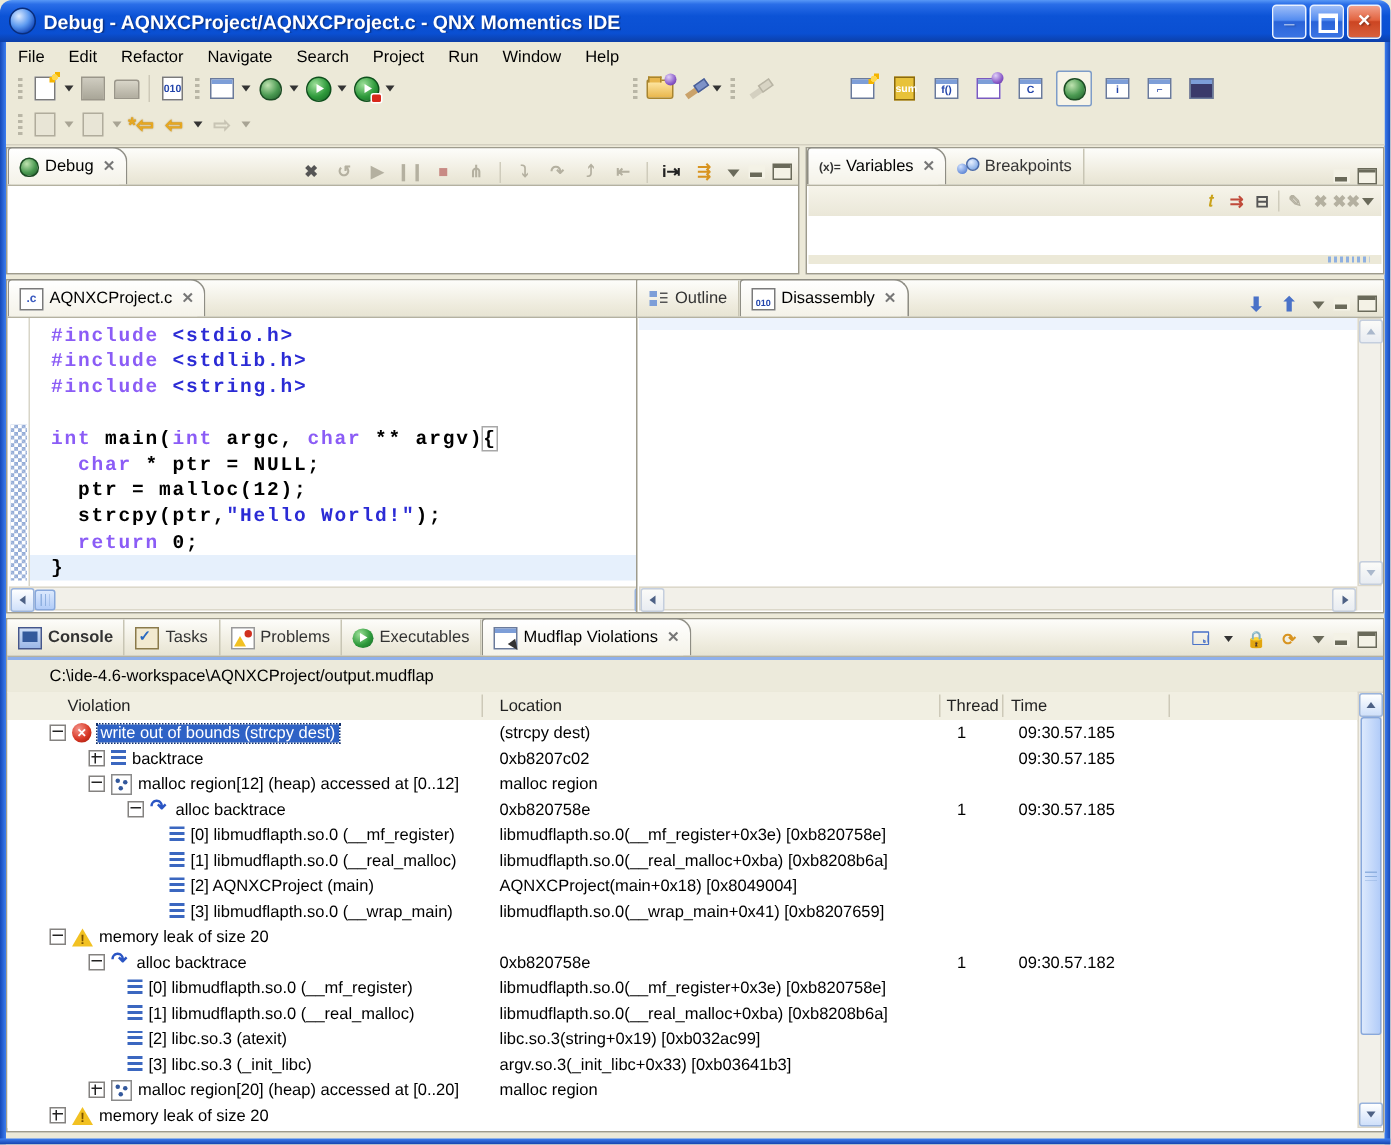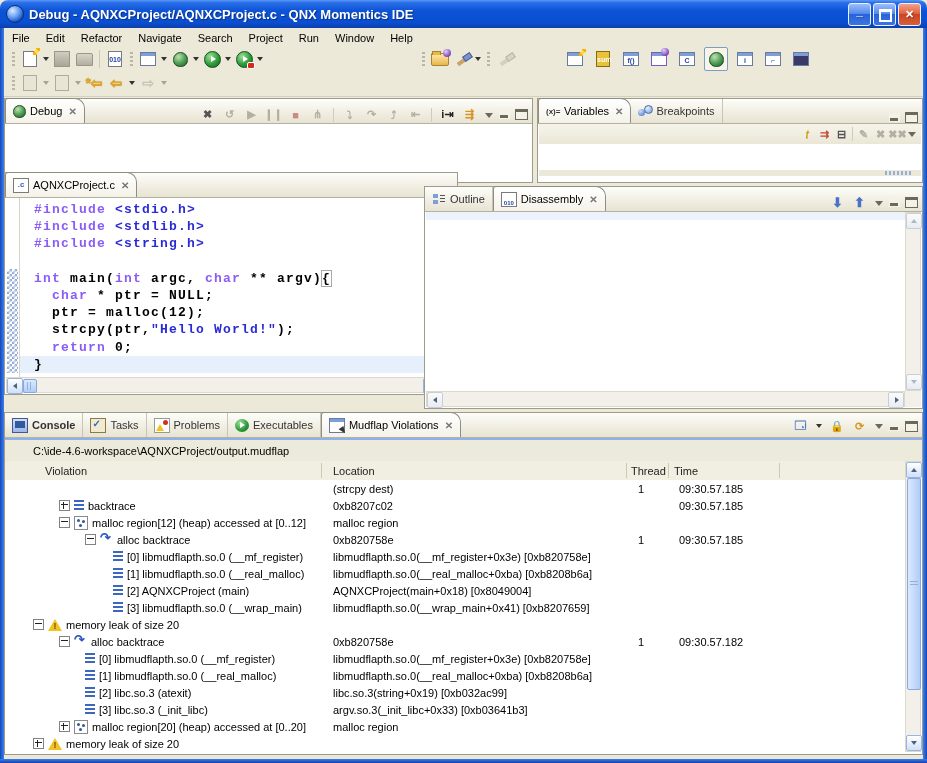--- a/index.html
+++ b/index.html
@@ -416,21 +416,21 @@
     <span class="vico dim">✖✖</span>
     <span class="chev"></span>
   </div>
   <div class="abs" style="left:1px;right:1px;top:45px;height:26px;background:#fff;"></div>
   <div class="abs" style="left:1px;right:1px;top:71px;height:6px;background:#ece9d8;">
     <span class="sash-grip"></span>
   </div>
   <div class="abs" style="left:1px;right:1px;top:77px;bottom:1px;background:#fff;"></div>
 </div>
 
-<div class="abs view" style="left:4px;top:172px;width:454px;height:223px;">
+<div class="abs view" style="left:4px;top:186px;width:454px;height:223px;">
   <div class="tabbar">
     <div class="tab active">
       <span class="cico cfile"></span>
       <span>AQNXCProject.c</span>
       <span class="x">✕</span>
     </div>
     <div class="viewbtns">
       <span class="mini mn"></span>
       <span class="mini mx"></span>
     </div>
@@ -563,20 +563,25 @@
     <span class="hcell" style="left:328px;">Location</span>
     <span class="hsep" style="left:621px;"></span>
     <span class="hcell" style="left:626px;">Thread</span>
     <span class="hsep" style="left:663px;"></span>
     <span class="hcell" style="left:669px;">Time</span>
     <span class="hsep" style="left:774px;"></span>
   </div>
 
   <div class="mud-rows">
     <div class="mrow lv0 sel">
+      <span class="twig">
+          <span class="exp"></span>
+          <span class="icn err"></span>
+          <span class="vtx">write out of bounds (strcpy dest)</span>
+        </span>
       <span class="mloc">(strcpy dest)</span>
       <span class="mth">1</span>
       <span class="mtm">09:30.57.185</span>
     </div>
     <div class="mrow lv1">
       <span class="twig">
           <span class="exp plus"></span>
           <span class="icn list"></span>
           <span class="vtx">backtrace</span>
         </span>

